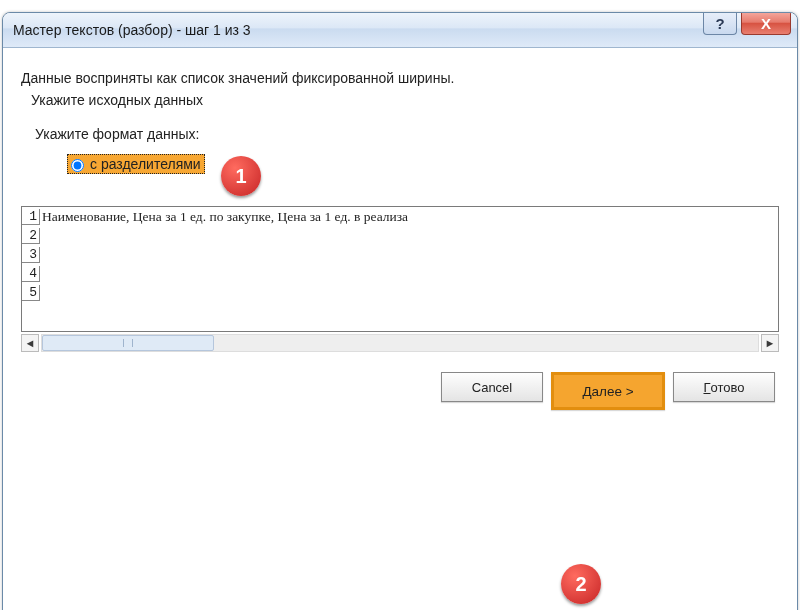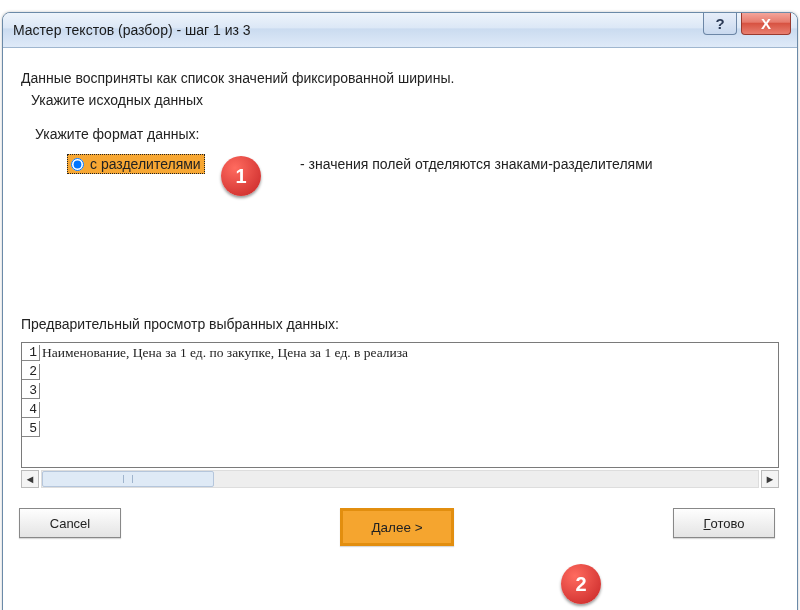--- a/index.html
+++ b/index.html
@@ -14,41 +14,41 @@
   .intro1{margin:6px 0 6px 2px;font-size:14px}
   .intro2{margin:8px 0 14px 2px;font-size:14px}
   .group-title{margin-left:12px;font-size:14px}
   .sub-title{margin:18px 0 8px 16px;font-size:14px}
   .radios{margin-left:48px}
   .radio-row{display:flex;align-items:center;height:28px}
   .radio-row input{margin:0 6px 0 0}
   .opt-label{font-size:14px}
   .opt-desc{margin-left:16px;font-size:14px}
   .hl{background:#f7a733;padding:1px 3px;border:1px dotted #222}
-  .opt1 .radio-box{display:flex;align-items:center}
+  .opt1 .radio-box{display:flex;align-items:flex-end}
   .opt1-wrap{width:217px;display:flex;align-items:center}
   .opt2-wrap{width:217px;display:flex;align-items:center}
 
   .marker{position:absolute;width:40px;height:40px;border-radius:50%;background:radial-gradient(circle at 35% 30%,#ff6b5f,#c62425);color:#fff;font-weight:bold;font-size:20px;display:flex;align-items:center;justify-content:center;box-shadow:0 2px 3px rgba(0,0,0,.4)}
   .m1{left:218px;top:108px}
   .m2{left:558px;top:516px}
 
   .preview-label{margin:110px 0 10px 2px;font-size:14px}
   .preview-box{margin:0 2px;border:1px solid #7a7a7a;height:126px;background:#fff;position:relative;box-sizing:border-box}
   .p-rows{position:absolute;left:0;top:0;right:0}
   .p-row{display:flex;height:19px;align-items:center;border-bottom:0}
   .p-num{width:15px;text-align:right;padding-right:2px;font-family:"Courier New",monospace;font-size:13px;border-right:1px solid #888;border-bottom:1px solid #888;background:#fff}
   .p-text{font-family:Liberation Serif, serif;font-size:13.5px;white-space:nowrap;padding-left:2px;overflow:hidden}
   .hscroll{position:absolute;bottom:-21px;left:-1px;right:-1px;height:18px;display:flex;align-items:center}
   .arrow{width:16px;height:16px;display:flex;align-items:center;justify-content:center;font-size:11px;color:#3a3a3a;border:1px solid #bbb;background:#f4f4f4}
   .track{flex:1;height:16px;background:#eee;border:1px solid #ddd;margin:0 2px;position:relative}
   .thumb{position:absolute;left:0;top:0;height:14px;width:170px;background:#dfeaf6;border:1px solid #b5c6dc;border-radius:2px}
   .thumb::after{content:"";position:absolute;left:50%;top:3px;width:8px;height:8px;border-left:1px solid #9fb4cd;border-right:1px solid #9fb4cd;transform:translateX(-50%)}
 
-  .btn-row{display:flex;justify-content:space-between;gap:20px;margin-top:40px;padding-right:6px}
+  .btn-row{display:flex;justify-content:flex-end;gap:8px;margin-top:40px;padding-right:6px}
   .btn{width:100px;height:28px;border:1px solid #888;background:linear-gradient(#fefefe,#e4e4e4);font-size:13px;display:flex;align-items:center;justify-content:center;cursor:pointer;box-shadow:0 1px 1px rgba(0,0,0,.15)}
   .btn.disabled{color:#8c8c8c;background:linear-gradient(#f7f7f7,#ececec);border-color:#c0c0c0;cursor:default}
   .btn.primary{background:#f5a52f;border:3px solid #e28e0f;width:108px;height:32px;font-size:13.5px}
   .pr-underline{text-decoration:underline}
 </style>
 </head>
 <body>
 
 <div class="win">
 
@@ -68,29 +68,27 @@
     <div class="sub-title">Укажите формат данных:</div>
 
     <div class="radios">
       <div class="radio-row opt1">
         <span class="opt1-wrap">
           <span class="hl radio-box">
             <input type="radio" name="fmt" checked="" style="">
             <span class="opt-label">с разделителями</span>
           </span>
         </span>
-        <span class="opt-desc">- значения полей отделяются знаками-разделителями</span>
       </div>
       <div class="radio-row">
       </div>
     </div>
 
     <div class="marker m1">1</div>
 
-    <div class="preview-label">Предварительный просмотр выбранных данных:</div>
 
     <div class="preview-box">
       <div class="p-rows">
         <div class="p-row">
           <div class="p-num">1</div>
           <div class="p-text">Наименование, Цена за 1 ед. по закупке, Цена за 1 ед. в реализа</div>
         </div>
         <div class="p-row">
           <div class="p-num">2</div>
           <div class="p-text"></div>

